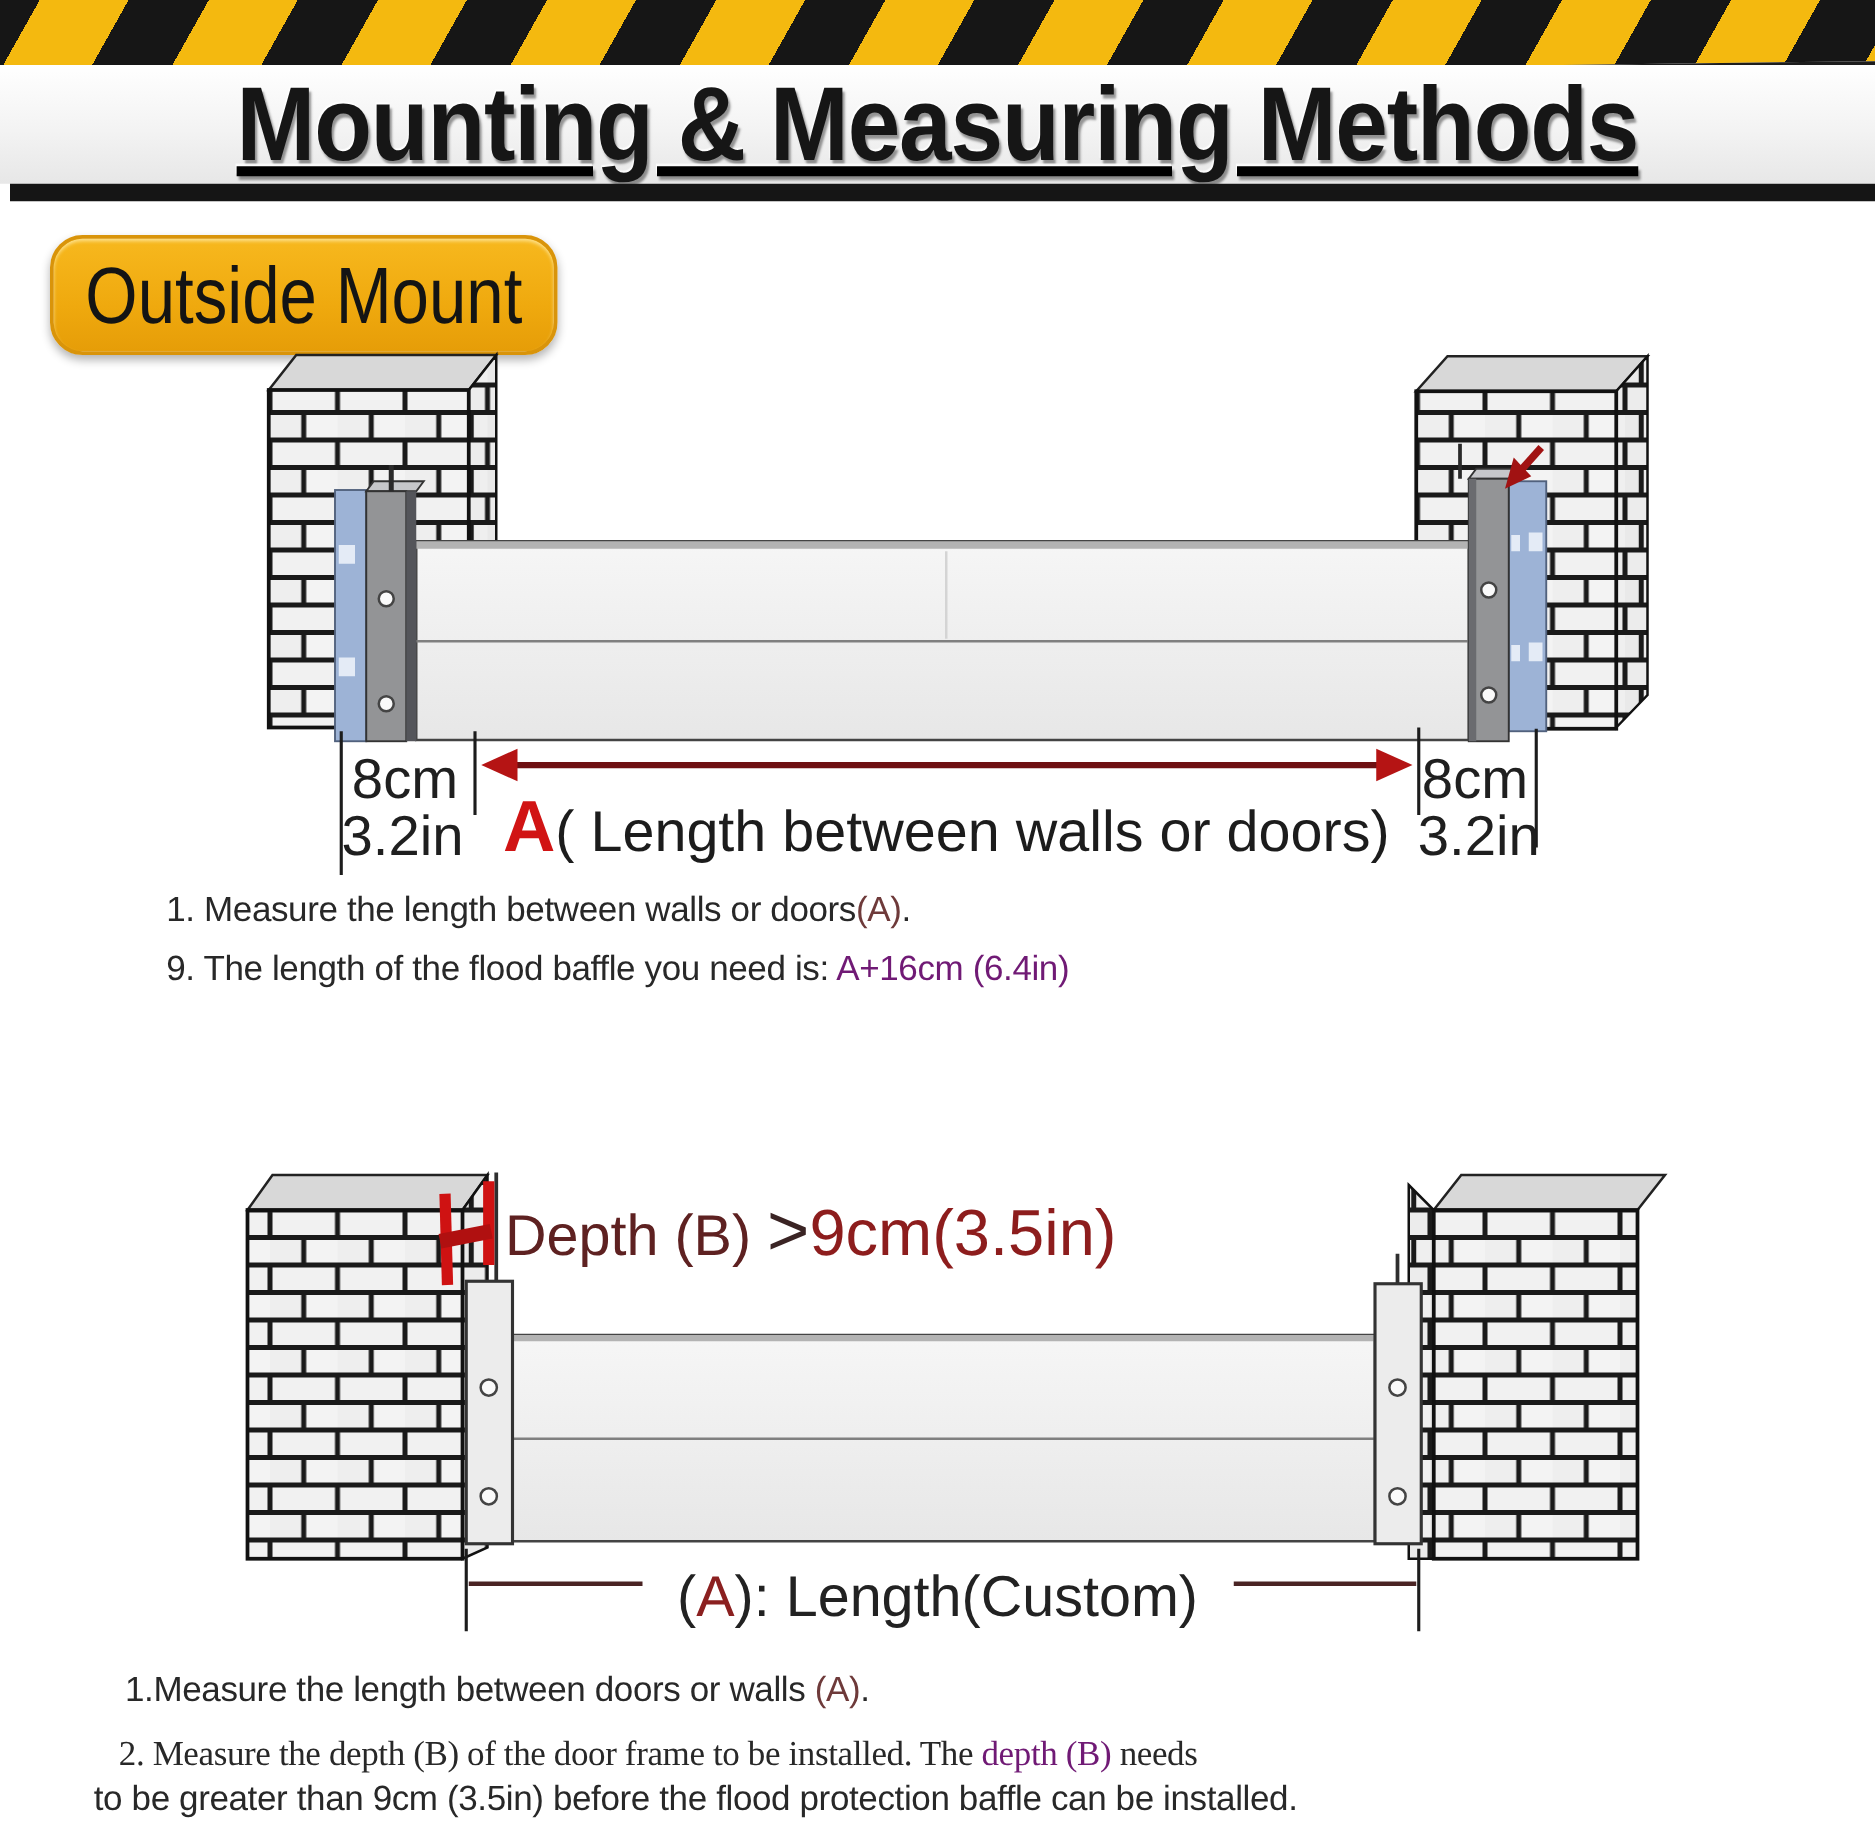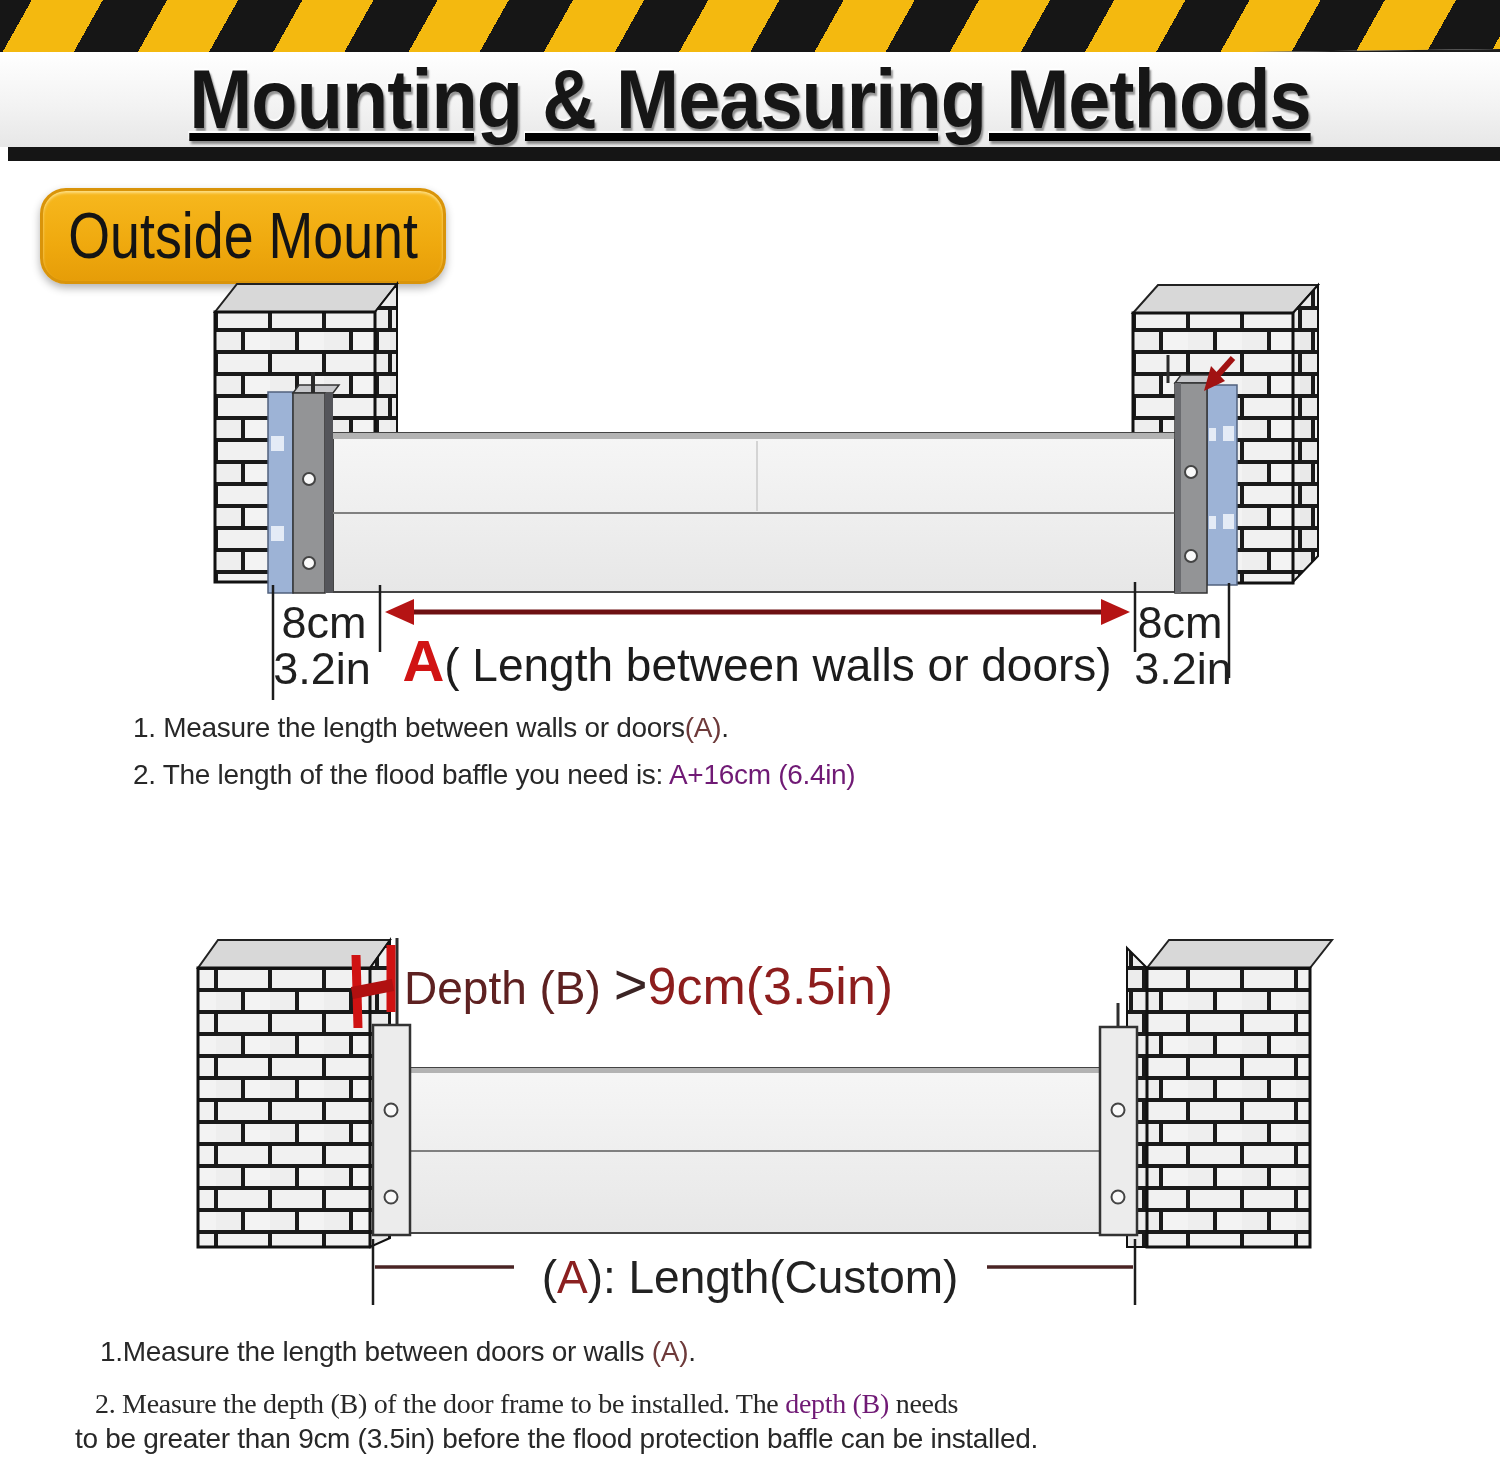--- a/index.html
+++ b/index.html
@@ -204,21 +204,21 @@
         <line x1="1135" y1="1239" x2="1135" y2="1305" stroke="#1c1c1c" stroke-width="2.5"></line>
         <line x1="375" y1="1267" x2="514" y2="1267" stroke="#4a2424" stroke-width="3.5"></line>
         <line x1="987" y1="1267" x2="1133" y2="1267" stroke="#4a2424" stroke-width="3.5"></line>
       </g>
       <text text-anchor="middle" x="750" y="1293"><tspan class="paren">(</tspan><tspan class="aMar">A</tspan><tspan class="paren">): Length(Custom)</tspan></text>
     </g>
   </svg>
 
   <div class="steps steps-outside">
     <div class="line line1"><span>1. Measure the length between walls or doors</span><span class="acc-soft">(A)</span><span>.</span></div>
-    <div class="line line2"><span>2. The length of the flood baffle you need is: </span><span class="acc">A+16cm (6.4in)</span></div>
+    <div class="line line2"><span>9. The length of the flood baffle you need is: </span><span class="acc">A+16cm (6.4in)</span></div>
   </div>
 
   <div class="steps steps-inside">
     <div class="line line1"><span>1.Measure the length between doors or walls </span><span class="acc-soft">(A)</span><span>.</span></div>
     <div class="line line2"><span>2. Measure the depth (B) of the door frame to be installed. The </span><span class="acc">depth (B)</span><span> needs</span></div>
     <div class="line line3"><span>to be greater than 9cm (3.5in) before the flood protection baffle can be installed.</span></div>
   </div>
 
 </div>
 

